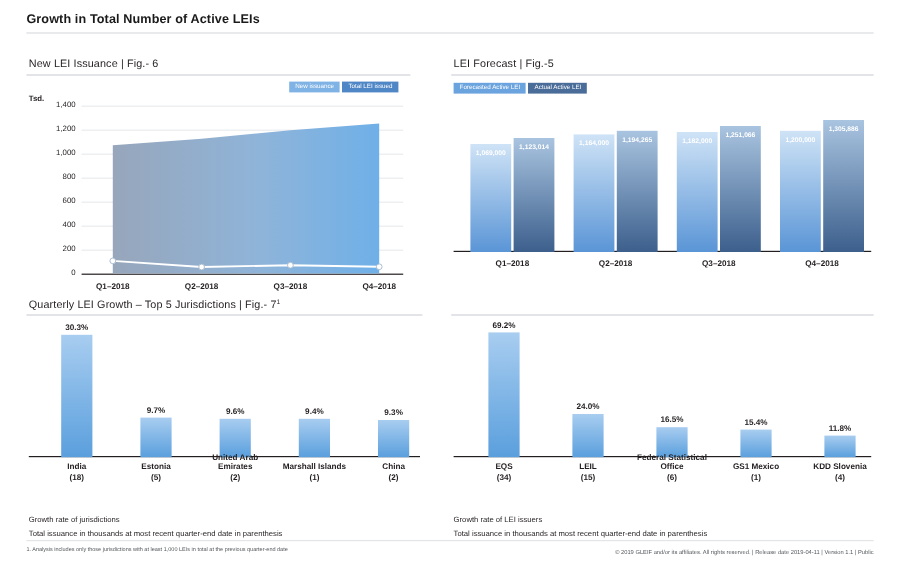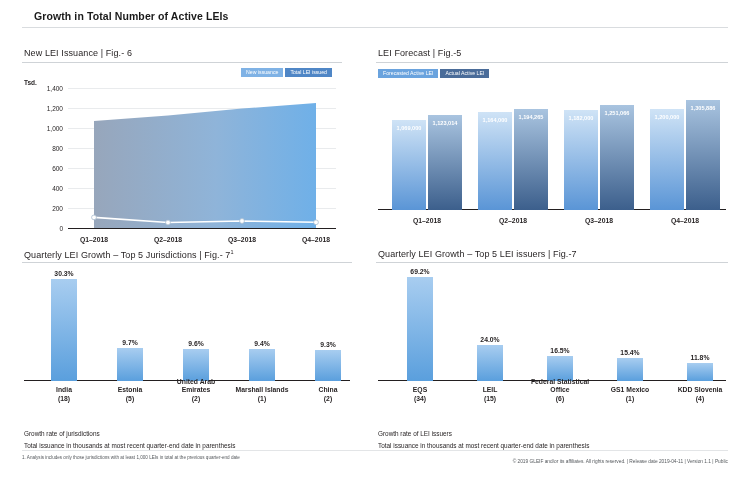--- a/index.html
+++ b/index.html
@@ -13,21 +13,20 @@
     overflow: hidden;
   }
   .page {
     position: absolute; left: 0; top: 0; width: 750px; height: 478px;
     background: #ffffff;
   }
   .page-title {
     position: absolute; left: 22px; top: 10px;
     font-size: 10.5px; font-weight: bold; color: #1a1a1a;
     letter-spacing: 0.1px;
-    margin-left: 12px;
   }
   .title-rule {
     position: absolute; left: 22px; top: 27px; width: 706px; height: 1px;
     background: #d9dcdf;
   }
   .panel { position: absolute; }
   .panel-title {
     font-size: 9px; color: #231f20; font-weight: normal;
     letter-spacing: 0.1px;
   }
@@ -272,21 +271,20 @@
         <div class="catlab" style="left: 304px; width: 66px;">
           <div>China</div>
           <div class="catsub">(2)</div>
         </div>
       </div>
     <div class="footnotes" style="top:186px">Growth rate of jurisdictions</div>
     <div class="footnotes" style="top:198px">Total issuance in thousands at most recent quarter-end date in parenthesis</div>
   </div>
 
   <div class="panel" id="fig7">
-    <div class="panel-title">Quarterly LEI Growth – Top 5 LEI issuers  |  Fig.-7</div>
     <div class="panel-rule"></div>
     <div class="plotcat" id="plot7">
         <div class="axiscat" style="width: 348px;"></div>
         <div class="catbar" style="left: 29px; width: 26px; height: 103.8px;">
           <span class="catval">69.2%</span>
         </div>
         <div class="catlab" style="left: 42px; width: 70px;">
           <div>EQS</div>
           <div class="catsub">(34)</div>
         </div>

